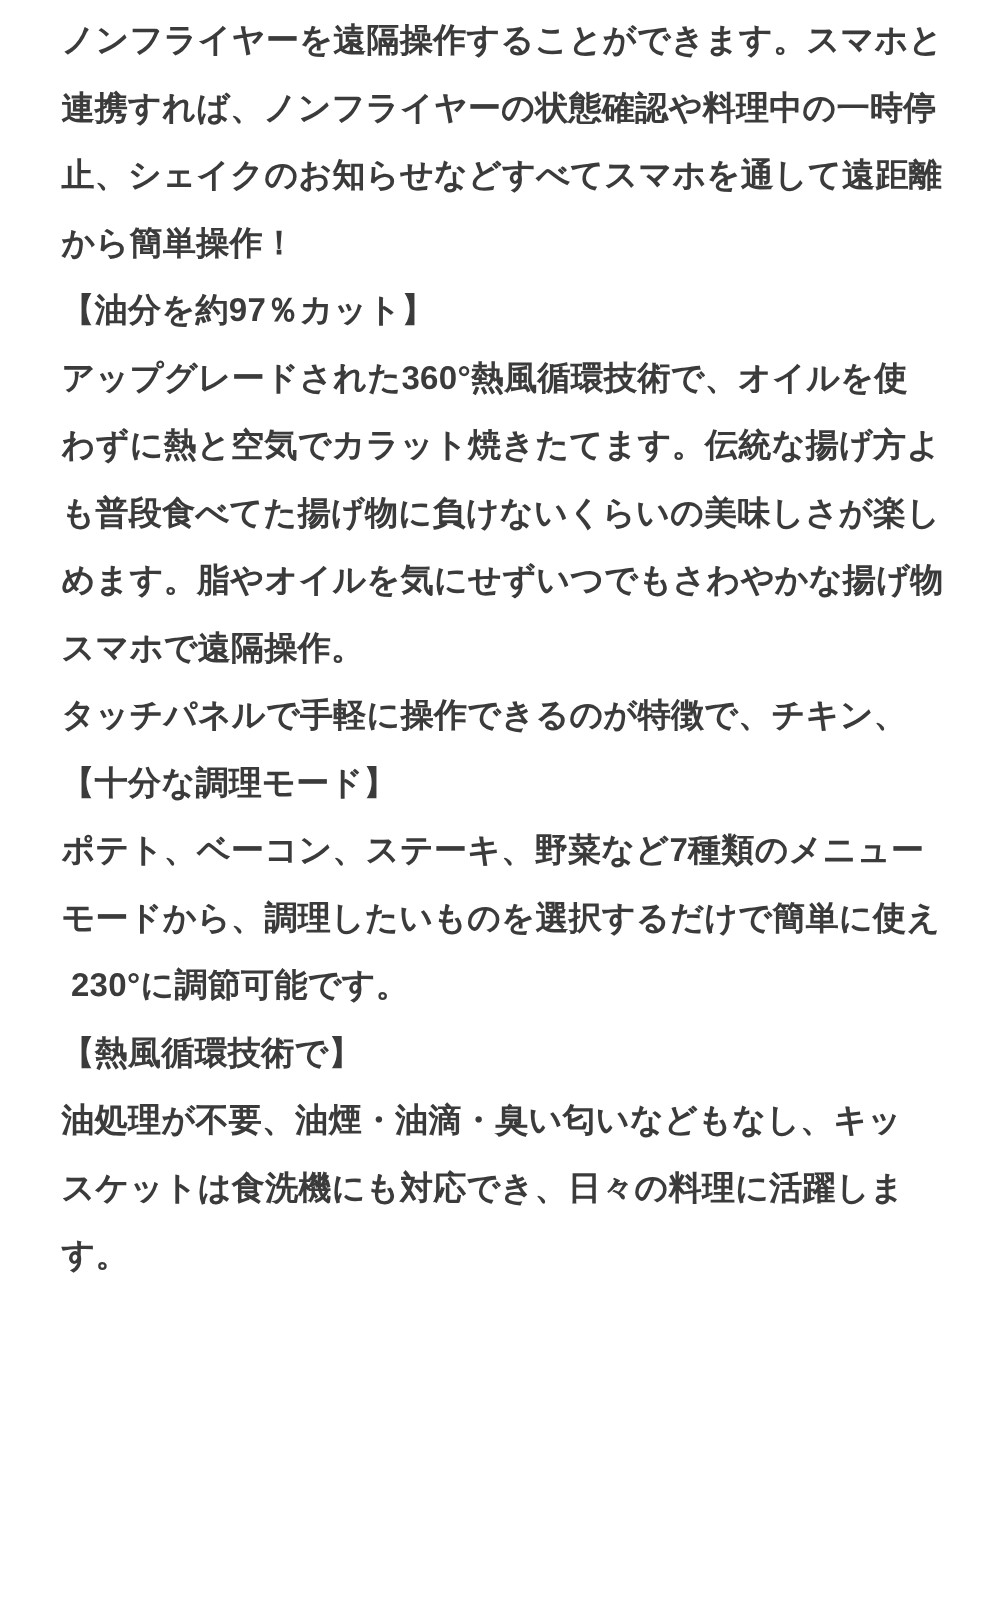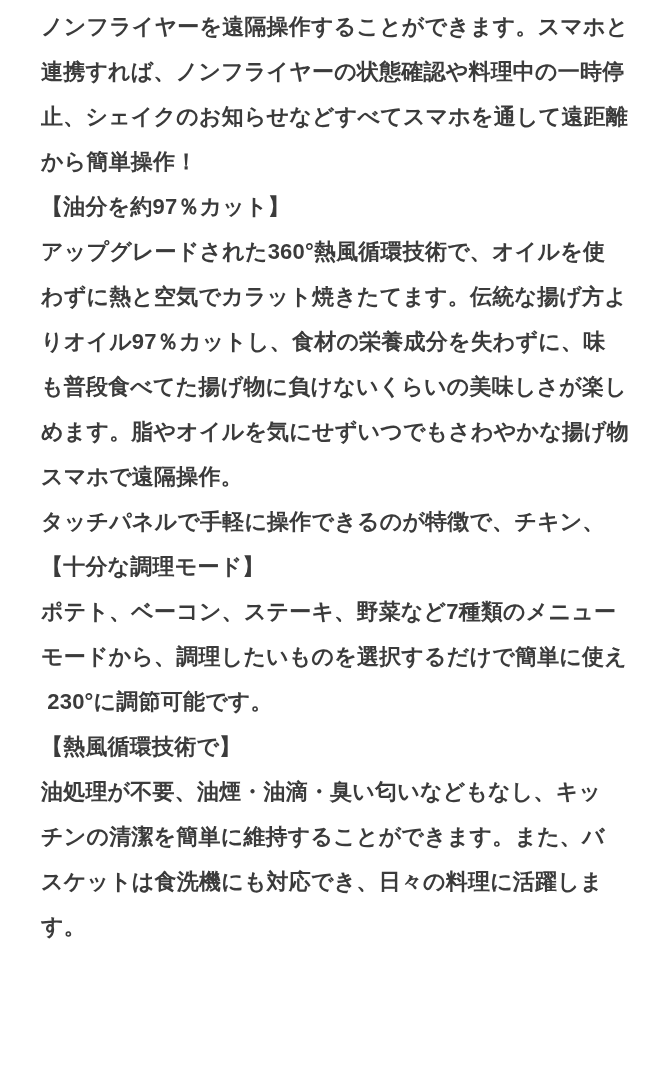--- a/index.html
+++ b/index.html
@@ -36,35 +36,33 @@
     <div class="line">ノンフライヤーを遠隔操作することができます。スマホと</div>
     <div class="line">連携すれば、ノンフライヤーの状態確認や料理中の一時停</div>
     <div class="line">止、シェイクのお知らせなどすべてスマホを通して遠距離</div>
     <div class="line">から簡単操作！</div>
   </section>
 
   <section>
     <div class="line heading">【油分を約97％カット】</div>
     <div class="line">アップグレードされた360°熱風循環技術で、オイルを使</div>
     <div class="line">わずに熱と空気でカラット焼きたてます。伝統な揚げ方よ</div>
-    <div class="line">りオイル97％カットし、食材の栄養成分を失わずに、味</div>
     <div class="line">も普段食べてた揚げ物に負けないくらいの美味しさが楽し</div>
     <div class="line">めます。脂やオイルを気にせずいつでもさわやかな揚げ物</div>
     <div class="line">スマホで遠隔操作。</div>
   </section>
 
   <section>
     <div class="line">タッチパネルで手軽に操作できるのが特徴で、チキン、</div>
     <div class="line heading">【十分な調理モード】</div>
     <div class="line">ポテト、ベーコン、ステーキ、野菜など7種類のメニュー</div>
     <div class="line">モードから、調理したいものを選択するだけで簡単に使え</div>
     <div class="line"> 230°に調節可能です。</div>
   </section>
 
   <section>
     <div class="line heading">【熱風循環技術で】</div>
     <div class="line">油処理が不要、油煙・油滴・臭い匂いなどもなし、キッ</div>
-    <div class="line">チンの清潔を簡単に維持することができます。また、バ</div>
     <div class="line">スケットは食洗機にも対応でき、日々の料理に活躍しま</div>
     <div class="line">す。</div>
   </section>
 
 </div>
 
 </body></html>

